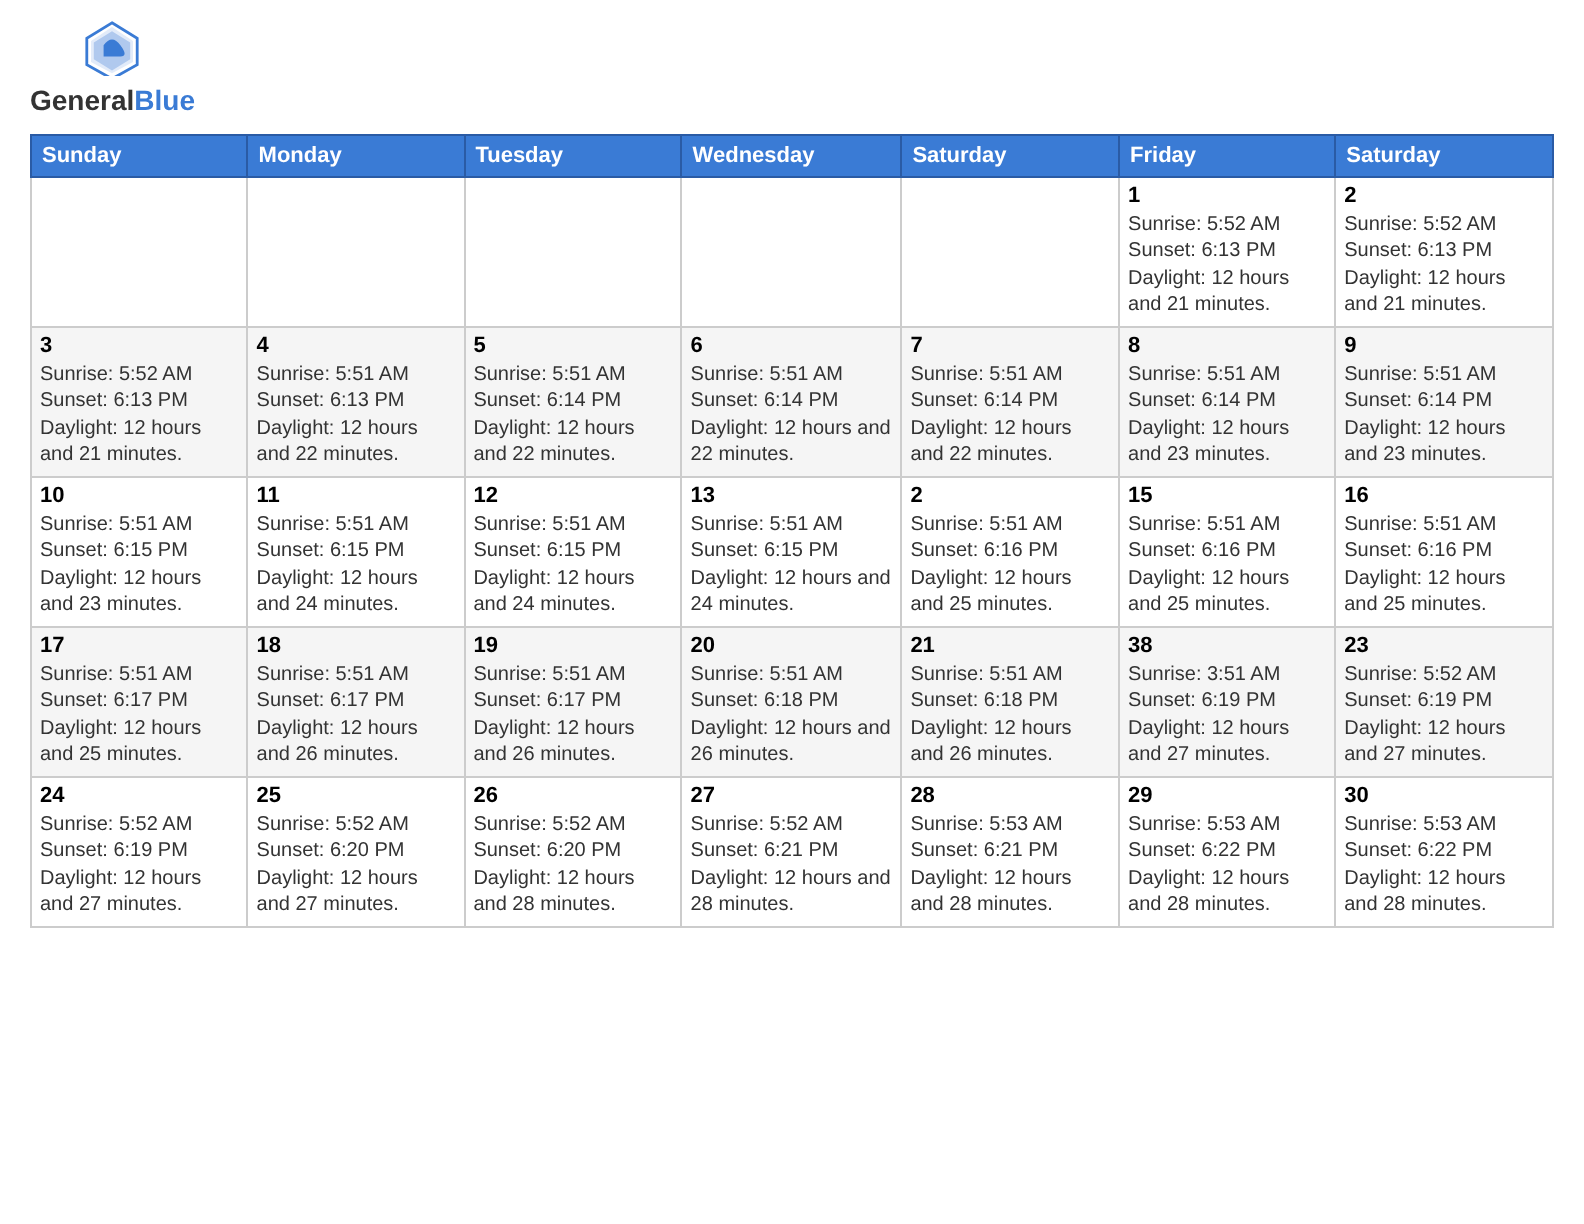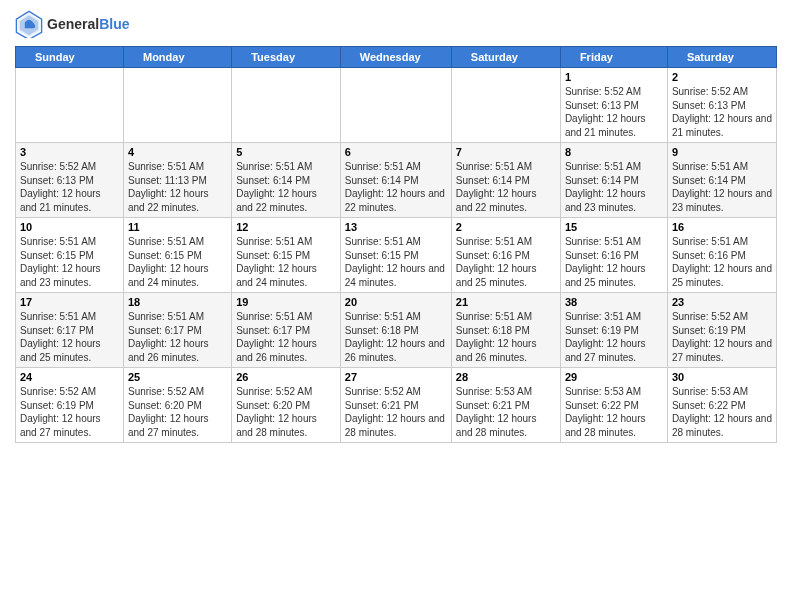--- a/index.html
+++ b/index.html
@@ -18,20 +18,21 @@
     .header {
       display: flex;
       justify-content: space-between;
       align-items: flex-start;
       margin-bottom: 8px;
     }
     .logo {
       display: flex;
       align-items: center;
       gap: 4px;
+      flex-direction: column;
     }
     .logo-text {
       font-size: 14px;
       font-weight: bold;
       color: #333;
       line-height: 1.2;
     }
     .logo-text .blue { color: #3a7bd5; }
     .logo-icon {
       width: 28px;
@@ -50,21 +51,21 @@
       color: #555;
     }
     .calendar {
       width: 100%;
       border-collapse: collapse;
       font-size: 9.5px;
     }
     .calendar th {
       background: #3a7bd5;
       color: #fff;
-      padding: 4px 19px;
+      padding: 4px 5px;
       text-align: left;
       font-size: 11px;
       font-weight: bold;
       border: 1px solid #2a5ba5;
       margin-left: 25px;
     }
     .calendar td {
       vertical-align: top;
       border: 1px solid #ccc;
       padding: 3px 4px;
@@ -154,21 +155,21 @@
           <td>
             <span class="day-num">3</span>
             <div class="day-info">Sunrise: 5:52 AM
 Sunset: 6:13 PM
 Daylight: 12 hours
 and 21 minutes.</div>
           </td>
           <td>
             <span class="day-num">4</span>
             <div class="day-info">Sunrise: 5:51 AM
-Sunset: 11:13 PM
+Sunset: 6:13 PM
 Daylight: 12 hours
 and 22 minutes.</div>
           </td>
           <td>
             <span class="day-num">5</span>
             <div class="day-info">Sunrise: 5:51 AM
 Sunset: 6:14 PM
 Daylight: 12 hours
 and 22 minutes.</div>
           </td>

